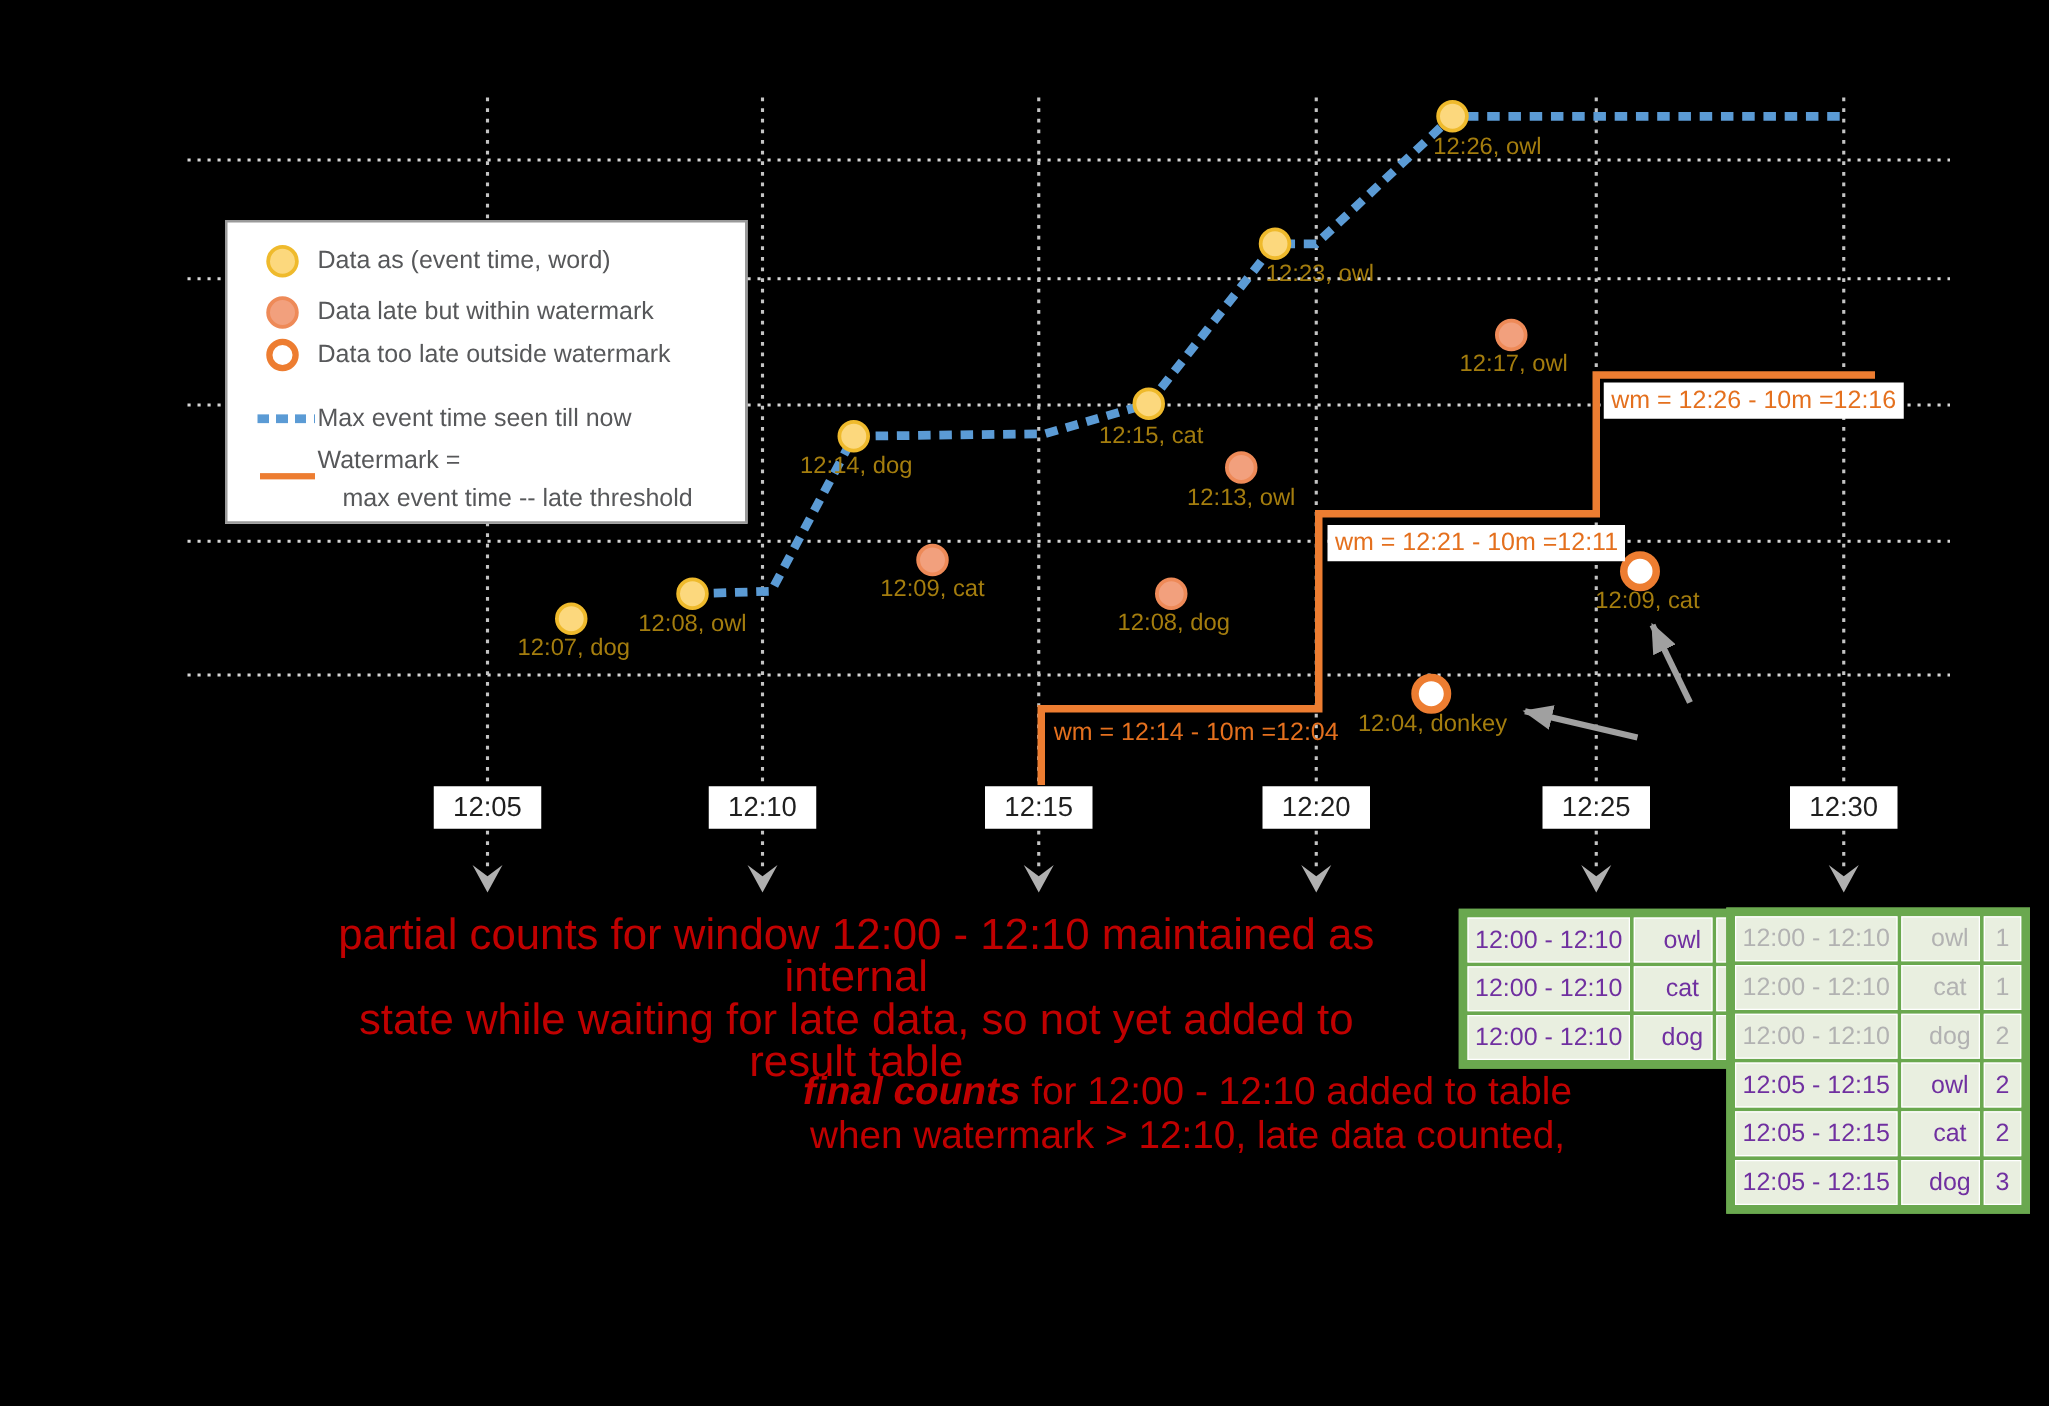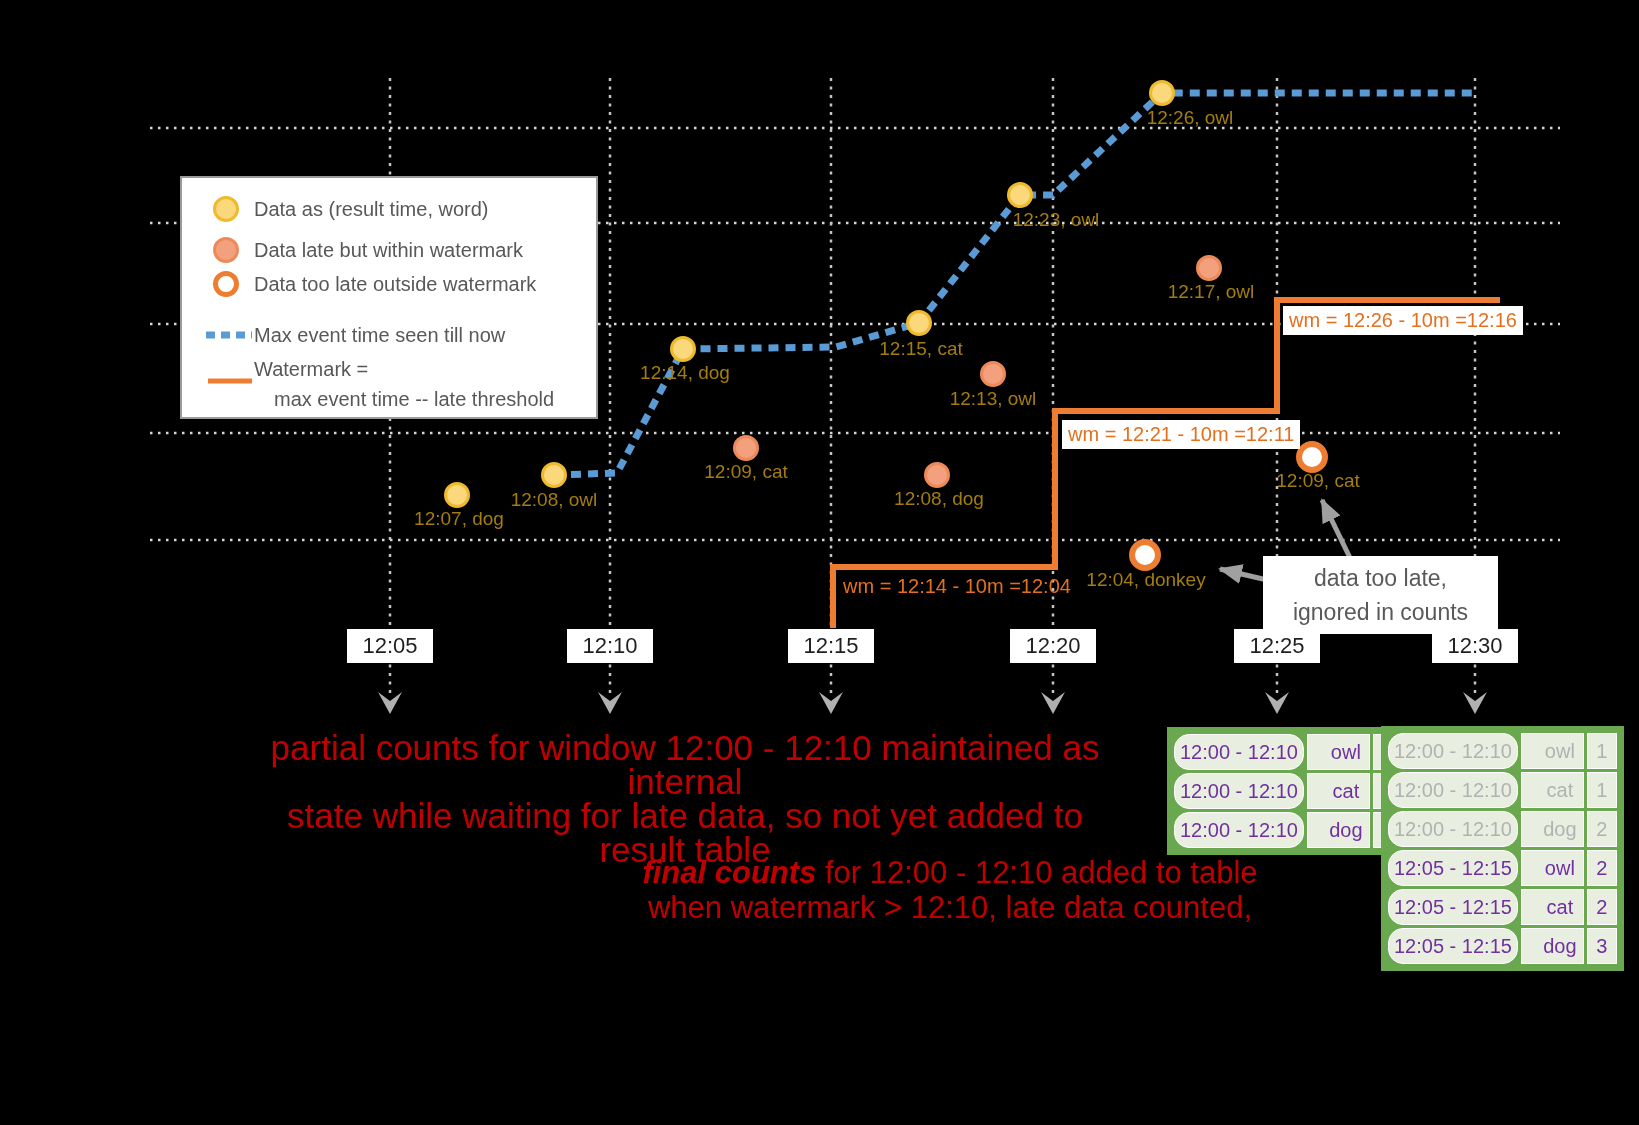--- a/index.html
+++ b/index.html
@@ -51,21 +51,21 @@
     color:#c00000;font-size:35px;line-height:34px;}
   .red2{position:absolute;left:630px;top:855px;width:640px;text-align:center;
     color:#c00000;font-size:31px;line-height:35px;}
   .red2 .hl{font-weight:bold;font-style:italic;}
 
   
   table.rtable{position:absolute;border-collapse:separate;border-spacing:3px;
     background:#6aa84f;border:4px solid #6aa84f;}
   table.rtable td{background:#e9efe0;border:1px solid #fff;color:#7030a0;font-size:20px;
     padding:3px 5px;white-space:nowrap;text-align:center;height:28px;}
-  table.rtable td.c-window{width:112px;border-radius:15px;}
+  table.rtable td.c-window{width:112px;}
   table.rtable td.c-word{width:36px;padding-left:20px;}
   table.rtable td.c-count{width:18px;}
   table.rtable tr.faded td{color:#b2b2b2;}
 </style>
 </head>
 <body>
 
 <div class="stage">
 
   <svg class="lines" width="1639" height="1125" viewBox="0 0 1639 1125">
@@ -104,21 +104,21 @@
     <polyline points="554,475 617,473 683,349 836,347 919,323 1020,195 1053,195 1162,93 1473,93" fill="none" stroke="#5b9bd5" stroke-width="7" stroke-dasharray="10 7"></polyline>
 
     <polyline points="833,628 833,567 1055,567 1055,411 1277,411 1277,300 1500,300" fill="none" stroke="#ed7d31" stroke-width="6"></polyline>
 
     <line x1="1352" y1="562" x2="1322" y2="500" stroke="#a0a0a0" stroke-width="5" marker-end="url(#garrow)"></line>
     <line x1="1310" y1="590" x2="1220" y2="569" stroke="#a0a0a0" stroke-width="5" marker-end="url(#garrow)"></line>
   </svg>
 
   <div class="legend">
     <span class="lg-dot event" style="top:31px"></span>
-    <span class="li-text" style="top:31px">Data as (result time, word)</span>
+    <span class="li-text" style="top:31px">Data as (event time, word)</span>
 
     <span class="lg-dot late" style="top:72px"></span>
     <span class="li-text" style="top:72px">Data late but within watermark</span>
 
     <span class="lg-dot toolate" style="top:106px"></span>
     <span class="li-text" style="top:106px">Data too late outside watermark</span>
 
     <span class="lg-dash" style="top:157px"></span>
     <span class="li-text" style="top:157px">Max event time seen till now</span>
 
@@ -167,24 +167,20 @@
   <div class="wmlabel boxed" style="left:1062px;top:420px">wm = 12:21 - 10m =12:11</div>
   <div class="wmlabel boxed" style="left:1283px;top:306px">wm = 12:26 - 10m =12:16</div>
 
   <div class="tickbox" style="left:390px">12:05</div>
   <div class="tickbox" style="left:610px">12:10</div>
   <div class="tickbox" style="left:831px">12:15</div>
   <div class="tickbox" style="left:1053px">12:20</div>
   <div class="tickbox" style="left:1277px">12:25</div>
   <div class="tickbox" style="left:1475px">12:30</div>
 
-  <div class="toolate-box">
-    <div>data too late,</div>
-    <div>ignored in counts</div>
-  </div>
 
   <div class="red1">
     <div>partial counts for window 12:00 - 12:10 maintained as internal</div>
     <div>state while waiting for late data, so not yet added  to result table</div>
   </div>
 
   <div class="red2">
     <div><span class="hl">final counts</span><span> for 12:00 - 12:10 added to table</span></div>
     <div>when watermark &gt; 12:10, late data counted,</div>
   </div>

